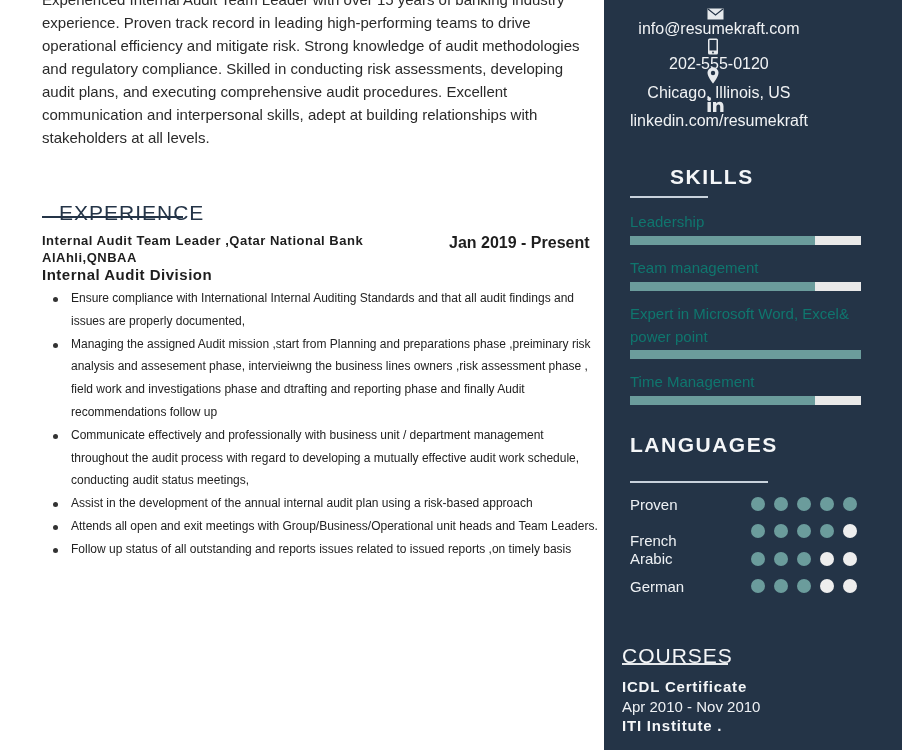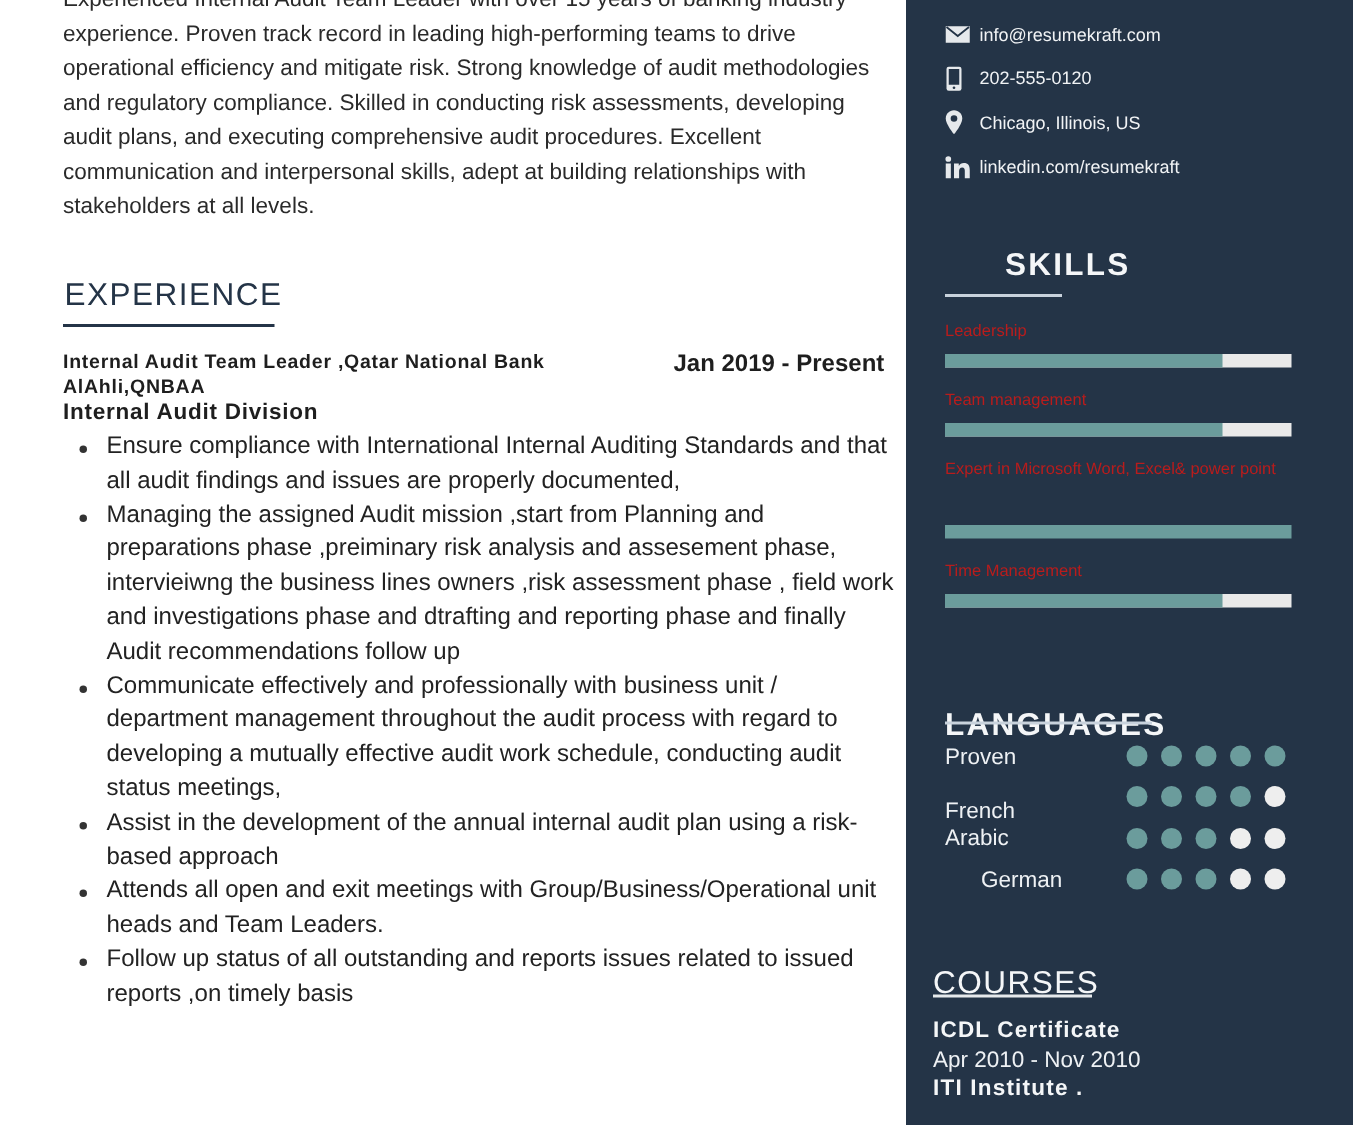--- a/index.html
+++ b/index.html
@@ -16,57 +16,57 @@
   .sidebar {
     position: absolute; left: 604px; top: 0; width: 298px; height: 750px;
     background: #243447; color: #f1f3f5; overflow: hidden;
   }
   .summary {
     position: absolute; left: 42px; top: -12px; width: 540px;
     font-size: 15px; line-height: 23px; color: #2a2a2a; margin: 0;
   }
   .section-heading {
     position: absolute; left: 42px; top: 184px;
-    font-size: 21px; letter-spacing: 1px; color: #243447; margin: 1px; font-weight: normal;
+    font-size: 21px; letter-spacing: 1px; color: #243447; margin: 17px; font-weight: normal;
   }
   .section-rule {
     position: absolute; left: 42px; top: 216px; width: 141px; height: 2px; background: #243447;
   }
   .job-title {
     position: absolute; left: 42px; top: 232px; width: 390px;
     font-size: 13px; font-weight: bold; letter-spacing: 0.5px; line-height: 17px; color: #1e1e1e;
   }
   .job-dates {
     position: absolute; left: 449px; top: 234px;
     font-size: 16px; font-weight: bold; color: #1e1e1e;
   }
   .job-dept {
     position: absolute; left: 42px; top: 266px;
     font-size: 15px; font-weight: bold; letter-spacing: 0.5px; color: #1e1e1e;
   }
   .duties {
     position: absolute; left: 42px; top: 287px; width: 530px; margin: 0; padding: 0 0 0 29px;
-    font-size: 16px; line-height: 22.8px; color: #222; list-style: none;
+    font-size: 12px; line-height: 22.8px; color: #222; list-style: none;
   }
   .duties li { position: relative; margin: 0; }
   .duties li::before {
     content: ""; position: absolute; left: -18px; top: 10px; width: 5px; height: 5px;
     border-radius: 50%; background: #333;
   }
 
   .contact { position: absolute; left: 630px; top: 8px; }
-  .contact-row { display: flex; align-items: center; height: 29.5px; font-size: 12px; color: #f1f3f5; }
+  .contact-row { display: flex; align-items: center; height: 29.5px; font-size: 16px; color: #f1f3f5; flex-direction: column; }
   .contact-icon { width: 23px; display: inline-flex; align-items: center; justify-content: flex-start; }
 
   .side-heading {
     position: absolute; font-size: 21px; font-weight: bold; letter-spacing: 1.5px; color: #f4f6f8; margin: 0;
   }
   .side-rule { position: absolute; height: 2px; background: #c8d2dc; }
 
-  .skill-label { position: absolute; left: 630px; font-size: 11px; line-height: 23px; color: #b91c1c; width: 235px; }
+  .skill-label { position: absolute; left: 630px; font-size: 15px; line-height: 23px; color: #0f766e; width: 235px; }
   .skill-bar { position: absolute; left: 630px; width: 231px; height: 9px; background: #e9e9e9; }
   .skill-fill { height: 100%; background: #6b9c9c; }
 
   .lang-label { position: absolute; left: 630px; font-size: 15px; color: #eef1f4; }
   .dots { position: absolute; left: 751px; display: flex; gap: 9px; }
   .dot { width: 14px; height: 14px; border-radius: 50%; background: #6b9c9c; }
   .dot.empty { background: #eeeeee; }
 
   .course-title { position: absolute; left: 622px; top: 678px; font-size: 15px; font-weight: bold; letter-spacing: 0.8px; color: #f4f6f8; }
   .course-dates { position: absolute; left: 622px; top: 698px; font-size: 15px; color: #eef1f4; }
@@ -154,21 +154,21 @@
 <div class="skill-label" style="top:302px;">Expert in Microsoft Word, Excel&amp; power point</div>
 <div class="skill-bar" style="top:350px;">
     <div class="skill-fill" style="width:100%;"></div>
   </div>
 
 <div class="skill-label" style="top:370px;">Time Management</div>
 <div class="skill-bar" style="top:396px;">
     <div class="skill-fill" style="width:80%;"></div>
   </div>
 
-<h2 class="side-heading" style="left:630px; top:472px;">LANGUAGES</h2>
+<h2 class="side-heading" style="left:630px; top:433px;">LANGUAGES</h2>
 <div class="side-rule" style="left:630px; top:481px; width:138px;"></div>
 
 <div class="lang-label" style="top:496px;">Proven</div>
 <div class="dots" style="top:497px;">
   <span class="dot"></span>
     <span class="dot"></span>
     <span class="dot"></span>
     <span class="dot"></span>
     <span class="dot"></span>
 </div>
@@ -184,21 +184,21 @@
 
 <div class="lang-label" style="top:550px;">Arabic</div>
 <div class="dots" style="top:552px;">
   <span class="dot"></span>
     <span class="dot"></span>
     <span class="dot"></span>
     <span class="dot empty"></span>
     <span class="dot empty"></span>
 </div>
 
-<div class="lang-label" style="top:578px;margin-left:24px;">German</div>
+<div class="lang-label" style="top:578px;">German</div>
 <div class="dots" style="top:579px;">
   <span class="dot"></span>
     <span class="dot"></span>
     <span class="dot"></span>
     <span class="dot empty"></span>
     <span class="dot empty"></span>
 </div>
 
 <h2 class="side-heading" style="left:622px; top:631px; font-weight:normal; letter-spacing:1px;margin-top:13px;">COURSES</h2>
 <div class="side-rule" style="left:622px; top:663px; width:106px; background:#e6e9ec;"></div>

